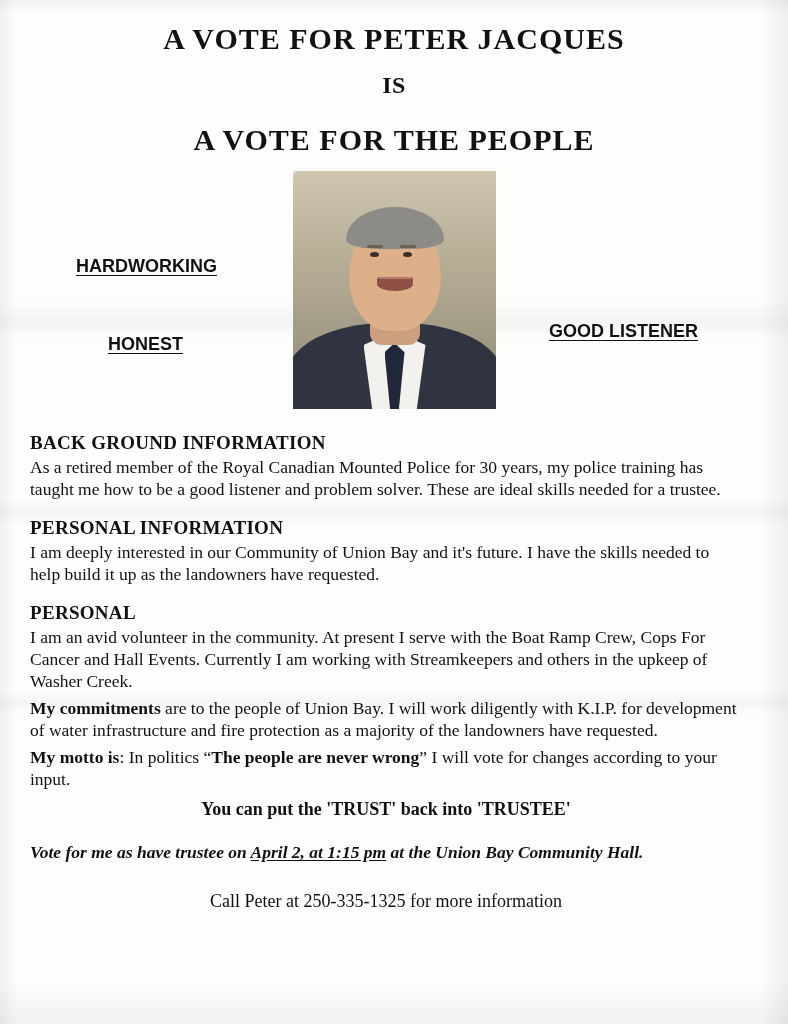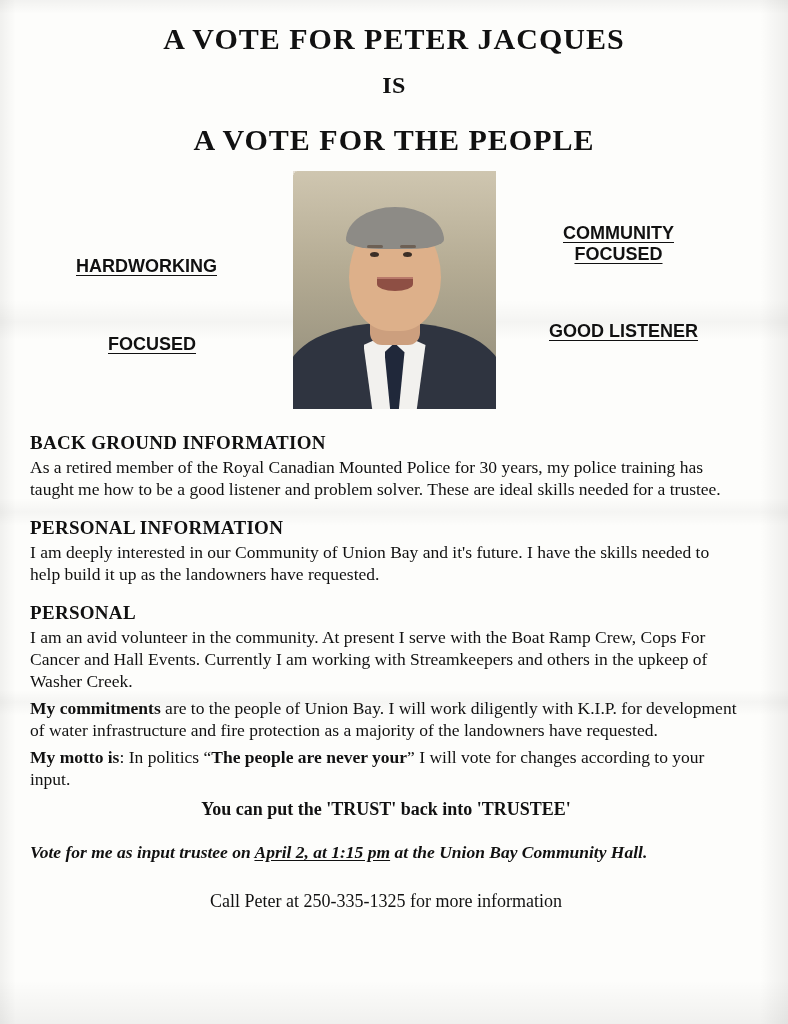--- a/index.html
+++ b/index.html
@@ -254,26 +254,22 @@
 
   <div class="headline">
     <div class="line1">A VOTE FOR PETER JACQUES</div>
     <div class="line2">IS</div>
     <div class="line3">A VOTE FOR THE PEOPLE</div>
   </div>
 
   <div class="hero">
 
     <div class="attr hardworking">HARDWORKING</div>
-    <div class="attr honest">FOCUSED</div>
-
-    <div class="attr community-wrap">
-      <div>COMMUNITY</div>
-      <div>FOCUSED</div>
-    </div>
+    <div class="attr honest">HONEST</div>
+
 
     <div class="attr goodlistener">GOOD LISTENER</div>
 
     <div class="portrait">
       <div class="bg-branches"></div>
       <div class="person">
         <div class="suit"></div>
         <div class="shirt"></div>
         <div class="tie"></div>
         <div class="neck"></div>
@@ -297,25 +293,25 @@
     <div class="sec-body">I am deeply interested in our Community of Union Bay and it's future.  I have the skills needed to help build it up as the landowners have requested.</div>
 
     <div class="sec-title">PERSONAL</div>
     <div class="sec-body">I am an avid volunteer in the community.  At present I serve with the Boat Ramp Crew, Cops For Cancer and Hall Events. Currently I am working with Streamkeepers and others in the upkeep of Washer Creek.</div>
 
     <div class="sec-body indent-block">
       <span class="u-bold">My commitments</span><span> are to the people of Union Bay.  I will work diligently with K.I.P. for development of water infrastructure and fire protection as a majority of the landowners have requested.</span>
     </div>
 
     <div class="sec-body indent-block">
-      <span class="u-bold">My motto is</span><span>:  In politics  “</span><span class="quote-bold">The people are never your</span><span>”   I will vote for changes according to your input.</span>
+      <span class="u-bold">My motto is</span><span>:  In politics  “</span><span class="quote-bold">The people are never wrong</span><span>”   I will vote for changes according to your input.</span>
     </div>
 
     <div class="trust-line">You can put the 'TRUST' back into 'TRUSTEE'</div>
 
     <div class="vote-line">
-      <span>Vote for me as input trustee on </span><span class="u">April 2, at 1:15 pm</span><span> at the Union Bay Community Hall.</span>
+      <span>Vote for me as have trustee on </span><span class="u">April 2, at 1:15 pm</span><span> at the Union Bay Community Hall.</span>
     </div>
 
     <div class="call-line">Call Peter at 250-335-1325 for more information</div>
 
   </div>
 </div>
 
 </body></html>

